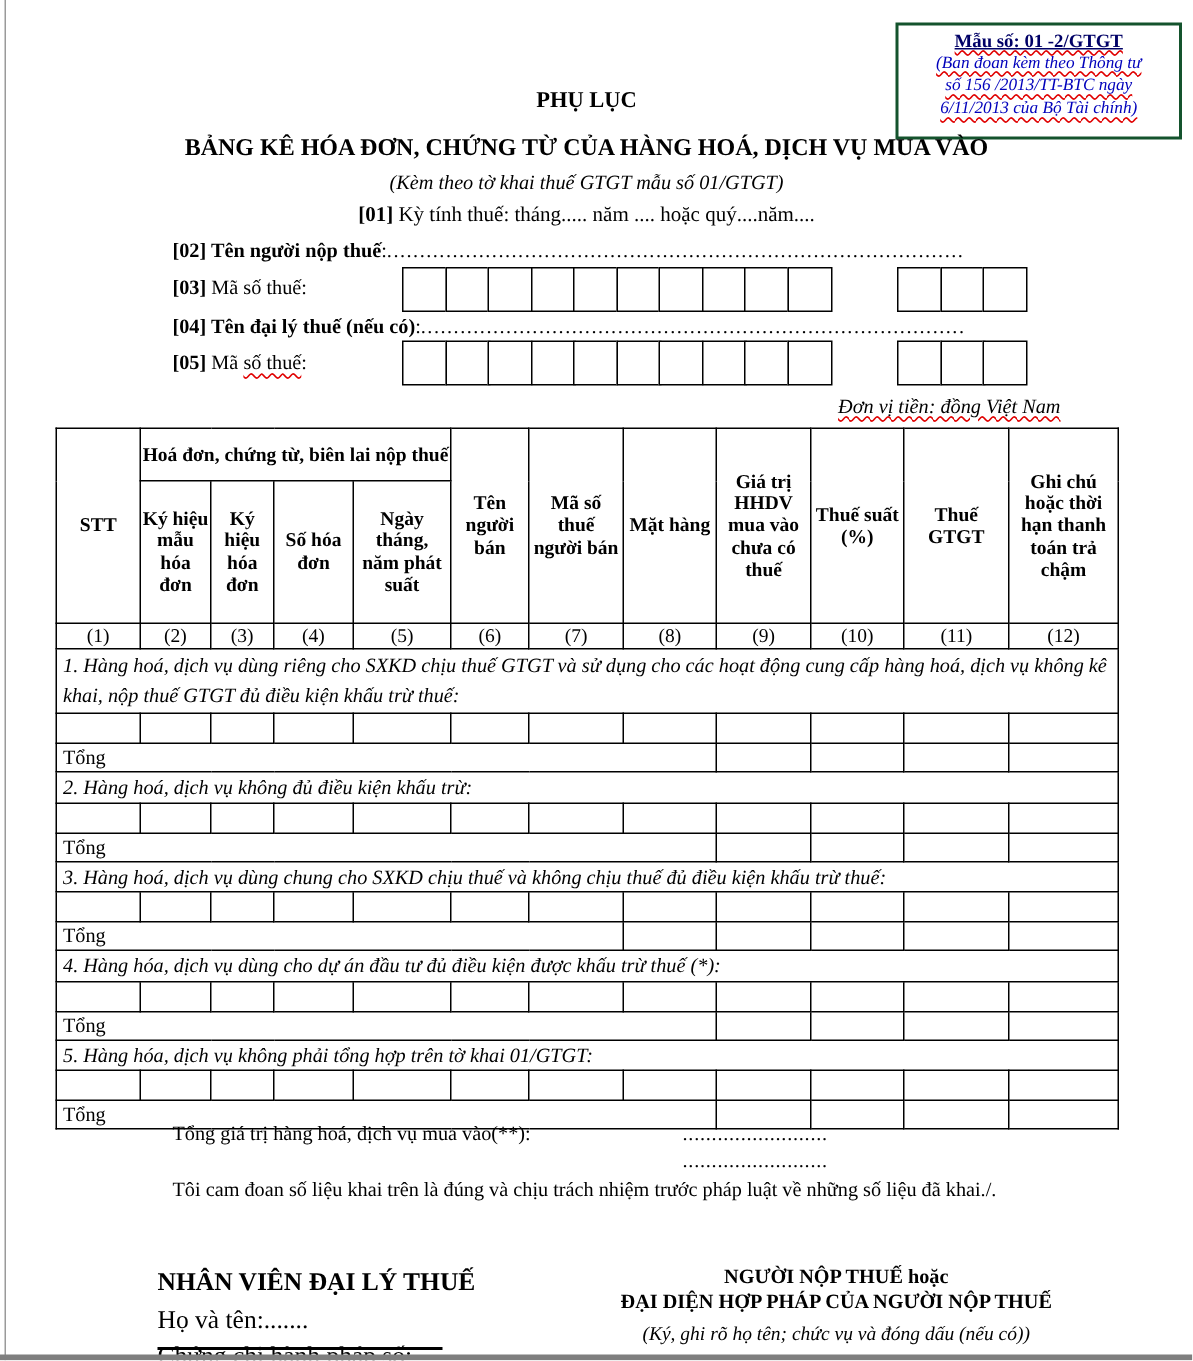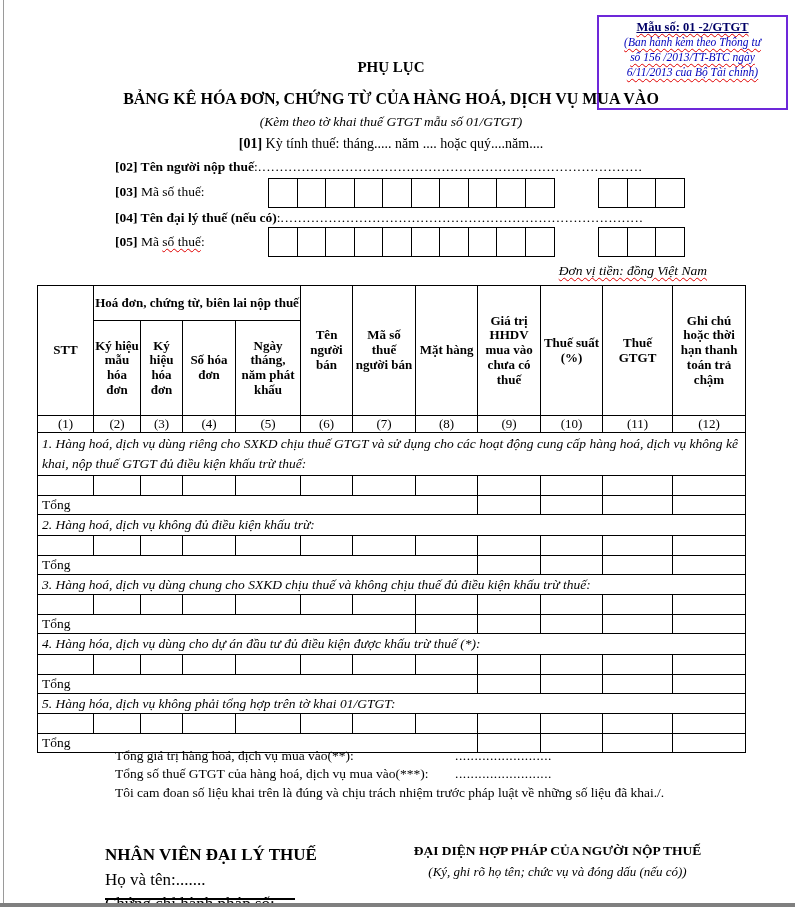--- a/index.html
+++ b/index.html
@@ -5,22 +5,22 @@
   * { margin:0; padding:0; box-sizing:border-box; }
   html,body { background:#fff; }
   .page {
     position:relative; width:795px; height:907px; background:#ffffff;
     font-family:"Liberation Serif","DejaVu Serif",serif; color:#000; overflow:hidden;
   }
   .left-edge { position:absolute; left:3px; top:0; width:1px; height:907px; background:#9a9a9a; }
   .bottom-bar { position:absolute; left:0; top:903px; width:795px; height:4px; background:#7f7f7f; }
 
   
-  .form-box { position:absolute; left:597px; top:15px; width:191px; height:95px;
-    border:2px solid #6d28d9; text-align:center; padding-top:3px; }
+  .form-box { position:absolute; left:597px; top:15px; width:191px; height:78px;
+    border:2px solid #14532d; text-align:center; padding-top:3px; }
   .form-box .l1 { font-weight:bold; font-size:12.5px; color:#000066; text-decoration:underline; }
   .form-box .li { font-style:italic; font-size:11.5px; color:#0000bb; line-height:1.32; }
   .wr { text-decoration:underline wavy #e00000 1px; text-underline-offset:2px; }
   .wg { text-decoration:underline wavy #008000 1px; text-underline-offset:2px; }
 
   
   .cb { position:absolute; left:37px; width:708px; text-align:center; }
   .appendix { top:59px; font-size:15px; font-weight:bold; }
   .title { top:90px; font-size:16px; font-weight:bold; }
   .subtitle { top:114px; font-size:13.5px; font-style:italic; }
@@ -72,21 +72,21 @@
   .sig-underline { position:absolute; left:105px; top:898px; width:190px; height:2px; background:#000; }
 </style>
 </head>
 <body>
 
 <div class="page">
   <div class="left-edge"></div>
 
   <div class="form-box">
     <div class="l1"><span class="wr">Mẫu số: 01 -2/GTGT</span></div>
-    <div class="li wr">(Ban hành kèm theo Thông tư</div>
+    <div class="li wr">(Ban đoan kèm theo Thông tư</div>
     <div class="li wr">số 156 /2013/TT-BTC ngày</div>
     <div class="li wr">6/11/2013 của Bộ Tài chính)</div>
   </div>
 
   <div class="cb appendix">PHỤ LỤC</div>
   <div class="cb title">BẢNG KÊ HÓA ĐƠN, CHỨNG TỪ CỦA HÀNG HOÁ, DỊCH VỤ MUA VÀO</div>
   <div class="cb subtitle">(Kèm theo tờ khai thuế GTGT mẫu số 01/GTGT)</div>
   <div class="cb period"><span class="b">[01]</span><span> Kỳ tính thuế: tháng..... năm .... hoặc quý....năm....</span></div>
 
   <div class="frow dotline" style="top:159px;">
@@ -169,21 +169,21 @@
       <th rowspan="2">Mặt hàng</th>
       <th rowspan="2">Giá trị HHDV mua vào chưa có thuế</th>
       <th rowspan="2">Thuế suất (%)</th>
       <th rowspan="2">Thuế GTGT</th>
       <th rowspan="2">Ghi chú hoặc thời hạn thanh toán trả chậm</th>
     </tr>
     <tr class="r-sub">
       <th>Ký hiệu mẫu hóa đơn</th>
       <th>Ký hiệu hóa đơn</th>
       <th>Số hóa đơn</th>
-      <th>Ngày tháng, năm phát khấu</th>
+      <th>Ngày tháng, năm phát suất</th>
     </tr>
     <tr class="r-num">
       <td>(1)</td>
       <td>(2)</td>
       <td>(3)</td>
       <td>(4)</td>
       <td>(5)</td>
       <td>(6)</td>
       <td>(7)</td>
       <td>(8)</td>
@@ -319,31 +319,31 @@
           <td></td>
         </tr>
   </tbody>
     </table>
 
   <div class="tot-line" style="top:748px;">
     <span>Tổng giá trị hàng hoá, dịch vụ mua vào(**):</span>
     <span class="tot-dots">.........................</span>
   </div>
   <div class="tot-line" style="top:766px;">
-    <span>Tổng số thuế GTGT của hàng hoá, dịch vụ mua vào(***):</span>
     <span class="tot-dots">.........................</span>
   </div>
   <div class="declaration">Tôi cam đoan số liệu khai trên là đúng và chịu trách nhiệm trước pháp luật về những  số liệu đã khai./.</div>
 
 
   <div class="sig-left">
     <div class="t">NHÂN VIÊN ĐẠI LÝ THUẾ</div>
     <div>Họ và tên:.......</div>
     <div>Chứng chỉ hành pháp số:.......</div>
   </div>
   <div class="sig-right">
+    <div class="t">NGƯỜI NỘP THUẾ hoặc</div>
     <div class="t">ĐẠI DIỆN HỢP PHÁP CỦA NGƯỜI NỘP THUẾ</div>
     <div class="note">(Ký, ghi rõ họ tên; chức vụ và đóng dấu (nếu có))</div>
   </div>
   <div class="sig-underline"></div>
 
   <div class="bottom-bar"></div>
 </div>
 
 </body></html>

